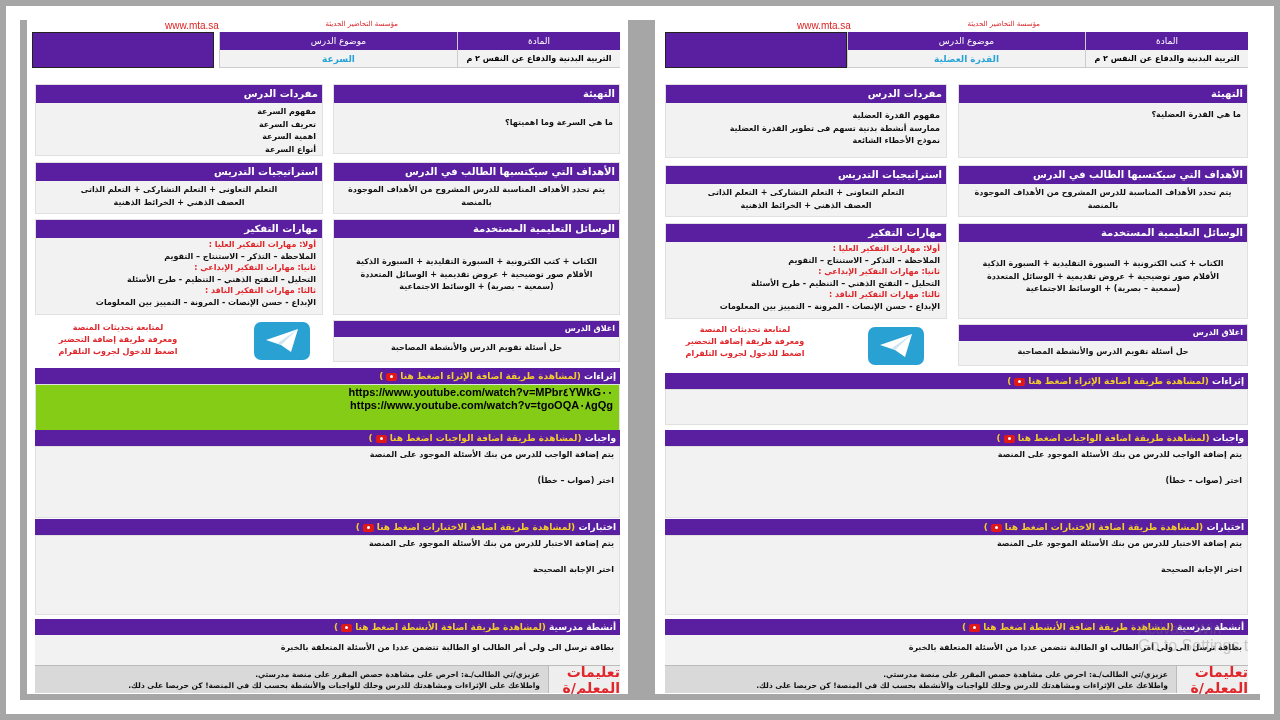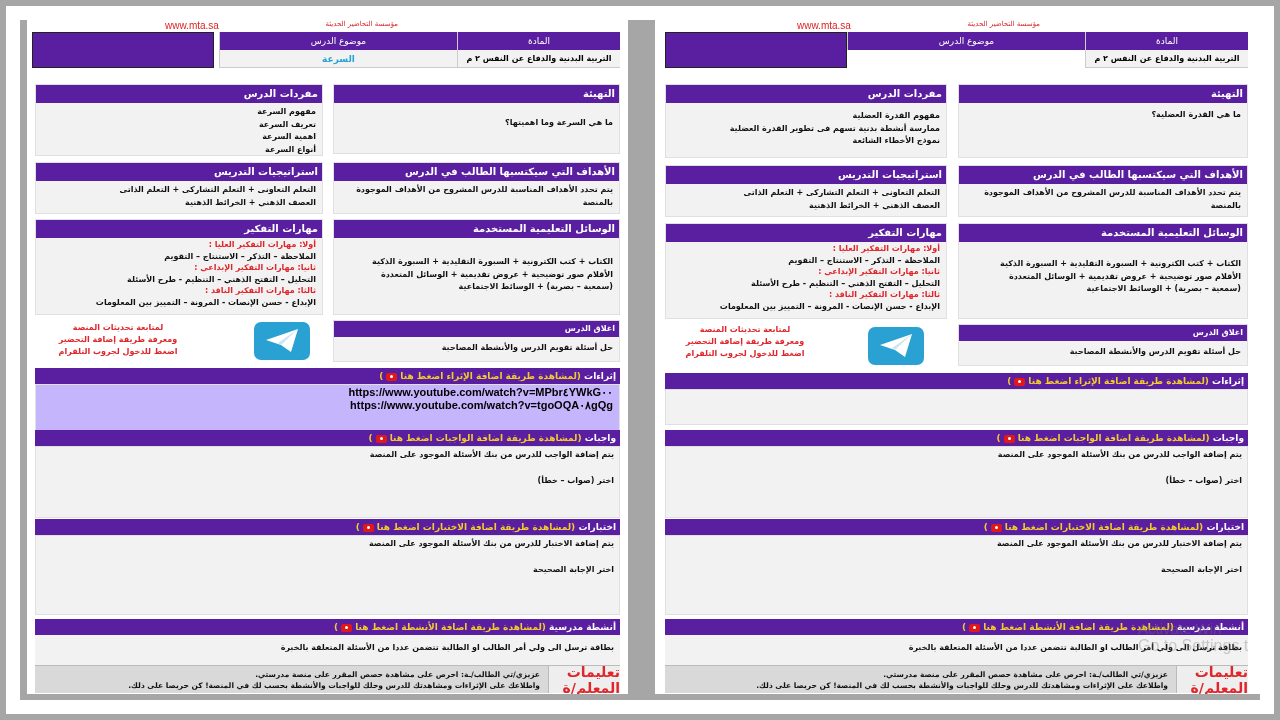--- a/index.html
+++ b/index.html
@@ -34,21 +34,21 @@
   .hdr-cell .h { height: 18px; line-height: 18px; font-size: 9px; text-align: center; background: #5a1fa0; color: #fff; border-left: 1px solid #ccc; }
   .hdr-cell .v { height: 18px; line-height: 18px; font-size: 8px; text-align: center; background: #f2f2f2; border-bottom: 1px solid #ccc; border-left: 1px solid #ccc; font-weight: bold; }
   .hdr-cell .v.blue { color: #27a3d8; font-size: 9px; }
   .hdr-dark { position: absolute; background: #5a1fa0; border: 1px solid #222; }
   .box { position: absolute; background: #f2f2f2; border: 1px solid #e0e0e0; }
   .box .title {
     background: #5a1fa0; color: #fff; font-size: 10px; height: 18px; line-height: 18px;
     padding: 0 4px; text-align: right; font-weight: bold;
   }
   .box .title.small { font-size: 8px; }
-  .box .body { font-size: 8px; font-weight: bold; color: #111; padding: 3px 6px; line-height: 12.5px; text-align: right; }
+  .box .body { font-size: 8px; font-weight: bold; color: #111; padding: 3px 6px; line-height: 12.5px; }
   .center { text-align: center; }
   .red { color: #e0262b; }
   .wide-title {
     background: #5a1fa0; color: #fff; height: 16px; line-height: 16px; font-size: 9px; font-weight: bold;
     padding: 0 4px; text-align: right; white-space: nowrap;
   }
   .wide-title .yel { color: #f3cd2a; }
   .yt { display: inline-block; width: 11px; height: 8px; background: #e01818; border-radius: 2px; vertical-align: middle; margin: 0 3px; position: relative; }
   .yt::after { content: ""; position: absolute; left: 4px; top: 2px; width: 3px; height: 3px; background: #fff; border-radius: 50%; }
   .links { font-family: "Liberation Sans", sans-serif; font-size: 11px; font-weight: bold; text-align: right; direction: ltr; padding: 1px 6px; line-height: 12.5px; }
@@ -145,21 +145,21 @@
     <div>لمتابعة تحديثات المنصة</div>
     <div>ومعرفة طريقة إضافة التحضير</div>
     <div>اضغط للدخول لجروب التلقرام</div>
   </div>
 
   <div style="position:absolute; right:8px; top:350px; width:585px;">
     <div class="wide-title">
       <span>إثراءات</span>
       <span class="yel">(لمشاهدة طريقة اضافة الإثراء اضغط هنا</span><span class="yt"></span><span class="yel">)</span>
     </div>
-    <div style="background:#c4b5fd; height:48px; border:1px solid #e0e0e0;">
+    <div style="background:#84cc16; height:48px; border:1px solid #e0e0e0;">
       <div class="links">
         <div>https://www.youtube.com/watch?v=MPbr٤YWkG٠٠</div>
         <div>https://www.youtube.com/watch?v=tgoOQA٠٨gQg</div>
       </div>
     </div>
   </div>
 
   <div style="position:absolute; right:8px; top:412px; width:585px;">
     <div class="wide-title">
       <span>واجبات</span>
@@ -206,20 +206,21 @@
     <span class="org" style="right:220px;">مؤسسة التحاضير الحديثة</span>
     <span class="url" style="left:142px;">www.mta.sa</span>
   </div>
   <div class="hdr-table" style="left:10px; width:583px;">
     <div class="hdr-cell" style="right:0; width:163px;">
       <div class="h">المادة</div>
       <div class="v">التربية البدنية والدفاع عن النفس ٢ م</div>
     </div>
     <div class="hdr-cell" style="right:163px; width:238px;">
       <div class="h">موضوع الدرس</div>
+      <div class="v blue">القدرة العضلية</div>
     </div>
     <div class="hdr-dark" style="left:0; top:0; width:182px; height:36px;"></div>
   </div>
 
   <div class="box" style="right:12px; top:66px; width:290px; height:74px;">
     <div class="title">التهيئة</div>
     <div class="body" style="padding-top:6px;">ما هي القدرة العضلية؟</div>
   </div>
   <div class="box" style="right:313px; top:66px; width:282px; height:74px;">
     <div class="title">مفردات الدرس</div>

